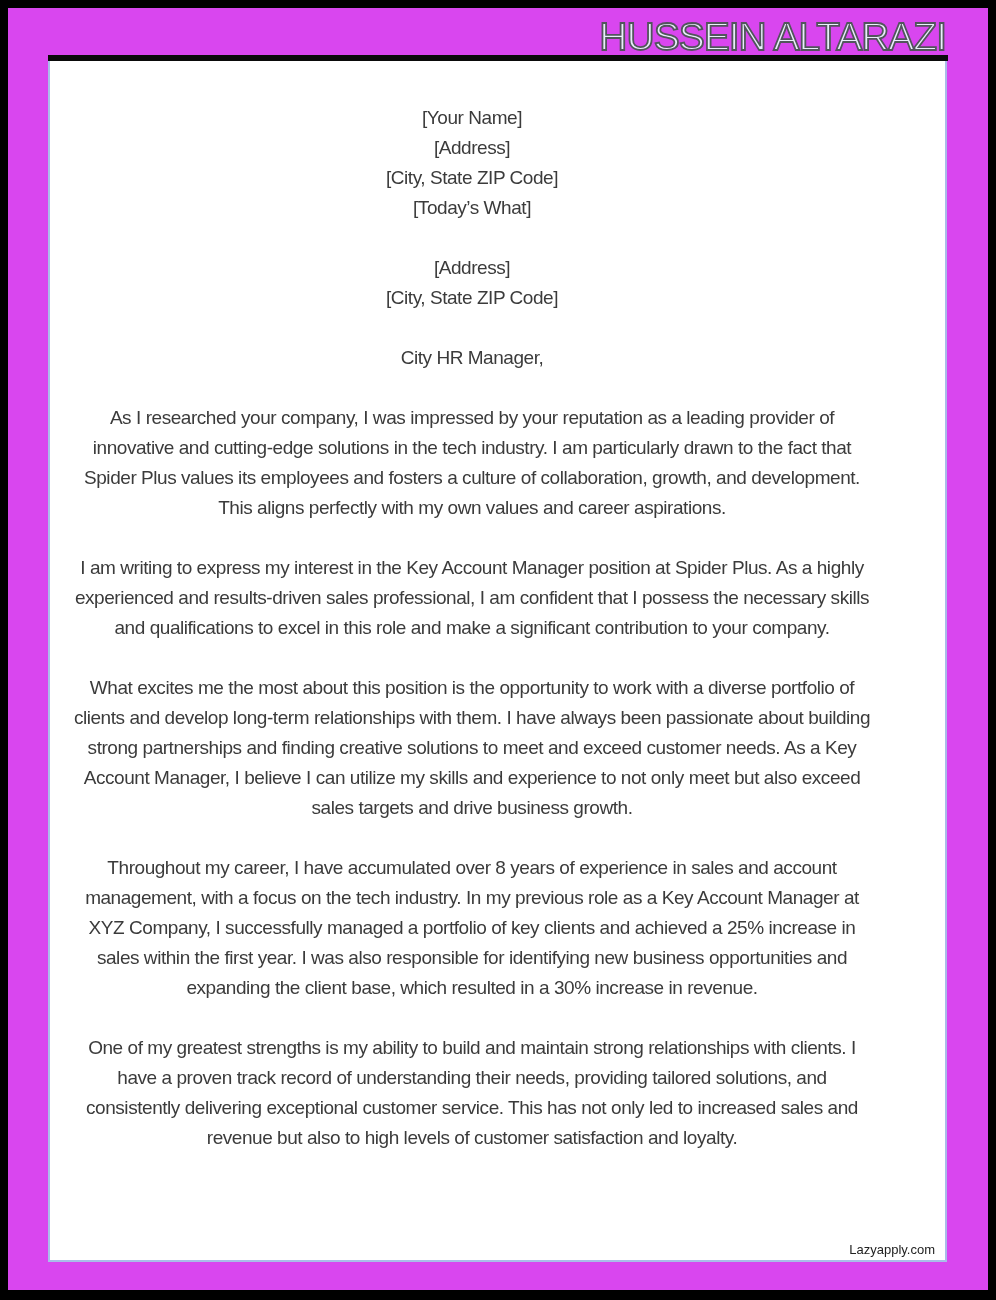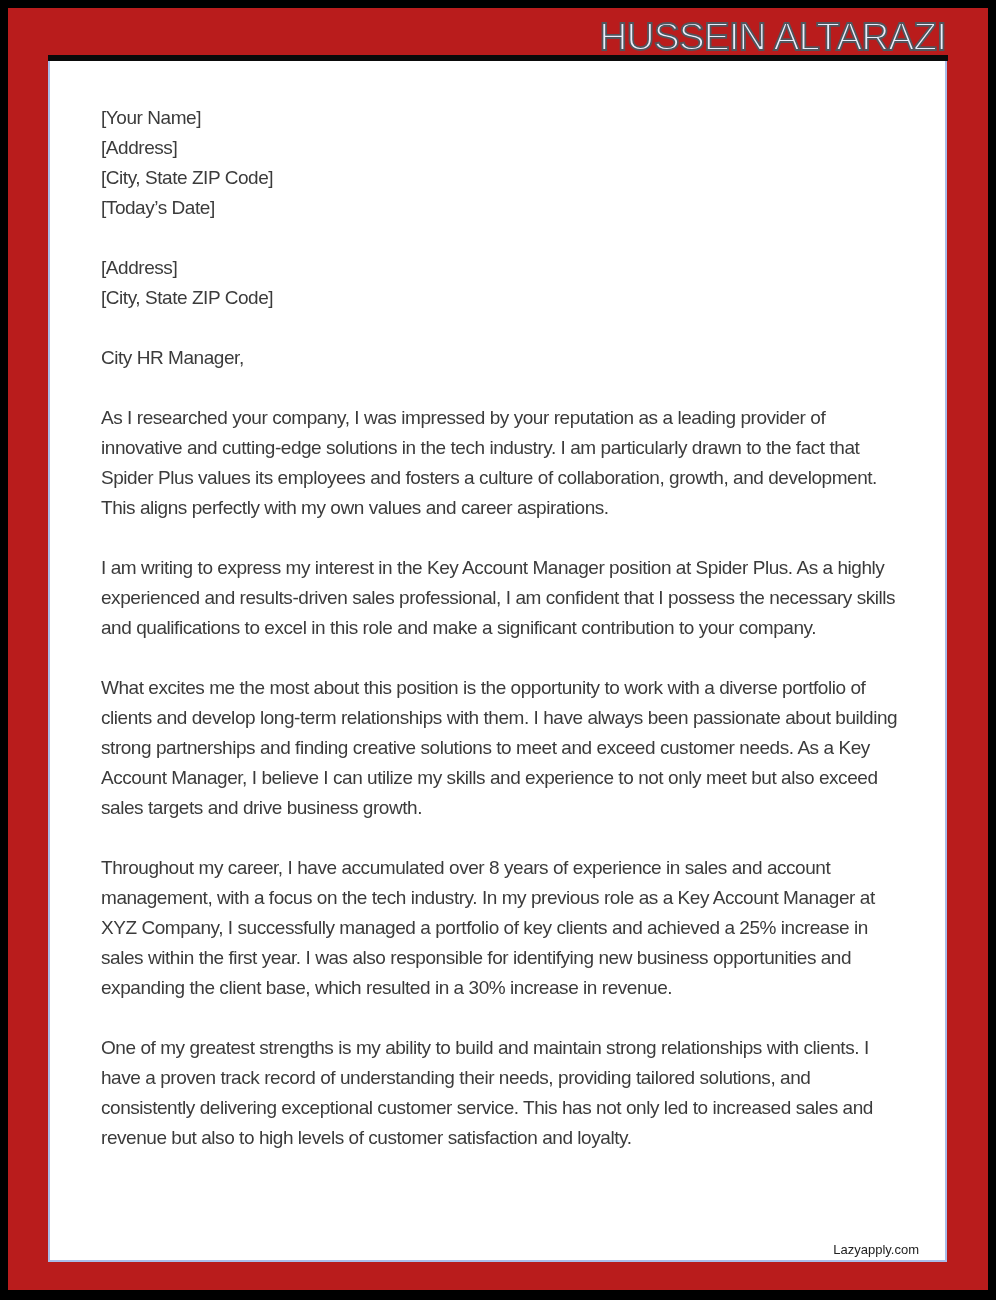--- a/index.html
+++ b/index.html
@@ -16,22 +16,23 @@
     width: 996px;
     height: 1300px;
     background: #000000;
   }
   .canvas {
     position: absolute;
     left: 8px;
     top: 8px;
     width: 980px;
     height: 1282px;
-    background: #b91c1c;
+    background: #d946ef;
     overflow: visible;
+    text-align: center;
   }
   .header-name {
     position: absolute;
     top: 4px;
     right: 40px;
     width: 460px;
     height: 46px;
   }
   .top-bar {
     position: absolute;
@@ -48,40 +49,40 @@
     width: 895px;
     height: 1199px;
     background: #ffffff;
     border-left: 2px solid #a9bde9;
     border-right: 2px solid #a9bde9;
     border-bottom: 2px solid #a9bde9;
     overflow: visible;
   }
   .content {
     position: relative;
-    padding: 42px 42px 0 51px;
+    padding: 42px 42px 0 21px;
     width: 802px;
     box-sizing: content-box;
     font-size: 19px;
     line-height: 30px;
     letter-spacing: -0.45px;
     color: #3b3b3b;
   }
   .content p {
     margin: 0 0 30px 0;
   }
   .addr-line {
     line-height: 30px;
   }
   .block {
     margin: 0 0 30px 0;
   }
   .watermark {
     position: absolute;
-    right: 26px;
+    right: 10px;
     bottom: 3px;
     font-size: 13px;
     line-height: 15px;
     letter-spacing: 0;
     color: #222222;
     z-index: 3;
     white-space: nowrap;
   }
 </style>
 </head>
@@ -96,21 +97,21 @@
 
     <div class="top-bar"></div>
 
     <div class="page">
       <div class="content">
 
         <div class="block">
           <div class="addr-line">[Your Name]</div>
           <div class="addr-line">[Address]</div>
           <div class="addr-line">[City, State ZIP Code]</div>
-          <div class="addr-line">[Today’s Date]</div>
+          <div class="addr-line">[Today’s What]</div>
         </div>
 
         <div class="block">
           <div class="addr-line">[Address]</div>
           <div class="addr-line">[City, State ZIP Code]</div>
         </div>
 
         <p>City HR Manager,</p>
 
         <p>As I researched your company, I was impressed by your reputation as a leading provider of innovative and cutting-edge solutions in the tech industry. I am particularly drawn to the fact that Spider Plus values its employees and fosters a culture of collaboration, growth, and development. This aligns perfectly with my own values and career aspirations.</p>

